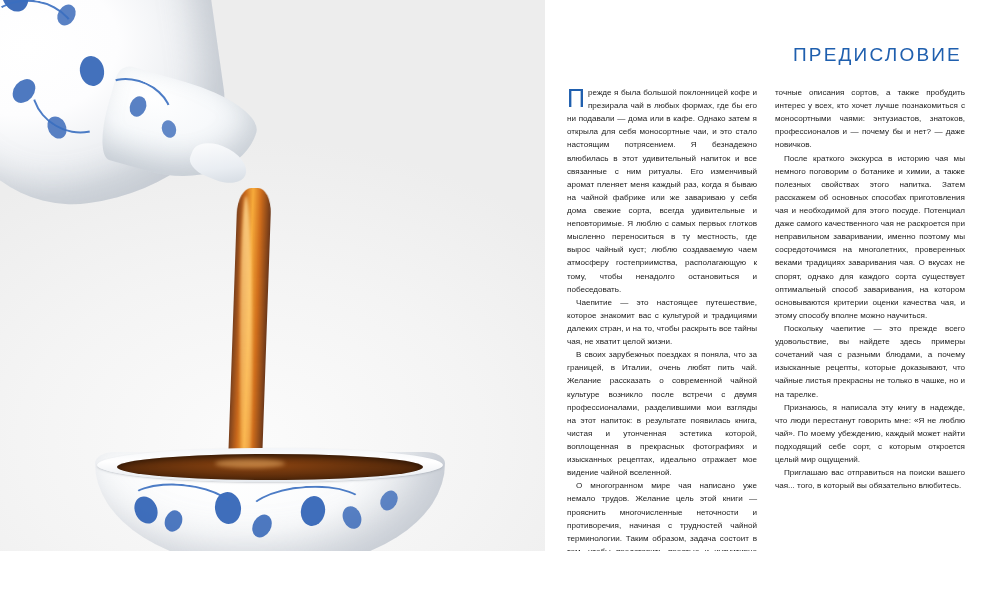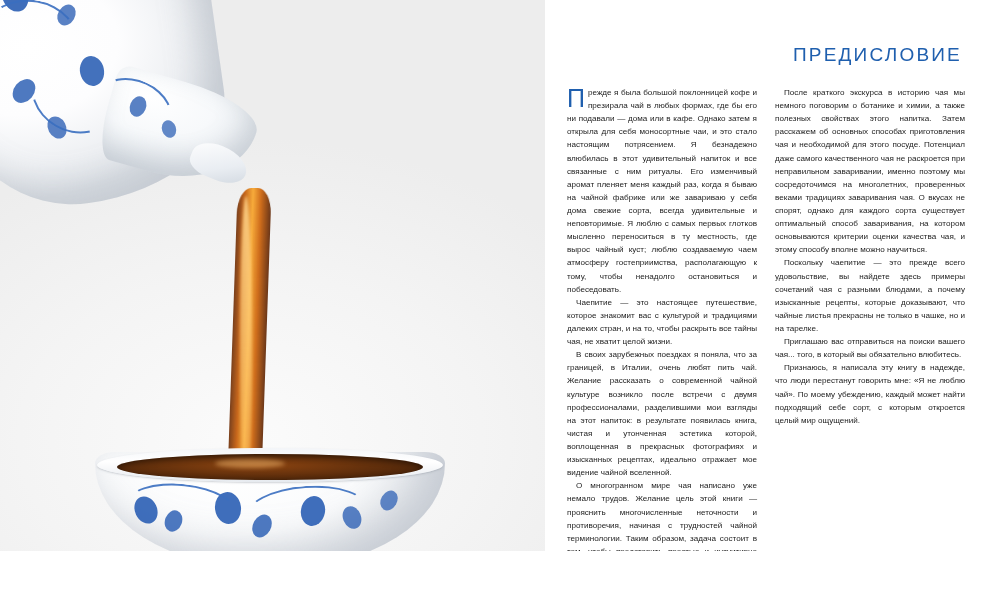--- a/index.html
+++ b/index.html
@@ -318,23 +318,24 @@
     <div class="chapter-title">ПРЕДИСЛОВИЕ</div>
 
     <div class="columns">
       <div class="col">
         <p class="first"><span class="dropcap">П</span><span>режде я была большой поклонницей кофе и презирала чай в любых формах, где бы его ни подавали — дома или в кафе. Однако затем я открыла для себя моносортные чаи, и это стало настоящим потрясением. Я безнадежно влюбилась в этот удивительный напиток и все связанные с ним ритуалы. Его изменчивый аромат пленяет меня каждый раз, когда я бываю на чайной фабрике или же завариваю у себя дома свежие сорта, всегда удивительные и неповторимые. Я люблю с самых первых глотков мысленно переноситься в ту местность, где вырос чайный куст; люблю создаваемую чаем атмосферу гостеприимства, располагающую к тому, чтобы ненадолго остановиться и побеседовать.</span></p>
         <p>Чаепитие — это настоящее путешествие, которое знакомит вас с культурой и традициями далеких стран, и на то, чтобы раскрыть все тайны чая, не хватит целой жизни.</p>
         <p>В своих зарубежных поездках я поняла, что за границей, в Италии, очень любят пить чай. Желание рассказать о современной чайной культуре возникло после встречи с двумя профессионалами, разделившими мои взгляды на этот напиток: в результате появилась книга, чистая и утонченная эстетика которой, воплощенная в прекрасных фотографиях и изысканных рецептах, идеально отражает мое видение чайной вселенной.</p>
         <p>О многогранном мире чая написано уже немало трудов. Желание цель этой книги — прояснить многочисленные неточности и противоречия, начиная с трудностей чайной терминологии. Таким образом, задача состоит в том, чтобы представить простые и интуитивно понятные, но в то же время достаточно</p>
       </div>
       <div class="col">
+        <p class="first">точные описания сортов, а также пробудить интерес у всех, кто хочет лучше познакомиться с моносортными чаями: энтузиастов, знатоков, профессионалов и — почему бы и нет? — даже новичков.</p>
         <p>После краткого экскурса в историю чая мы немного поговорим о ботанике и химии, а также полезных свойствах этого напитка. Затем расскажем об основных способах приготовления чая и необходимой для этого посуде. Потенциал даже самого качественного чая не раскроется при неправильном заваривании, именно поэтому мы сосредоточимся на многолетних, проверенных веками традициях заваривания чая. О вкусах не спорят, однако для каждого сорта существует оптимальный способ заваривания, на котором основываются критерии оценки качества чая, и этому способу вполне можно научиться.</p>
         <p>Поскольку чаепитие — это прежде всего удовольствие, вы найдете здесь примеры сочетаний чая с разными блюдами, а почему изысканные рецепты, которые доказывают, что чайные листья прекрасны не только в чашке, но и на тарелке.</p>
+        <p>Признаюсь, я написала эту книгу в надежде, что люди перестанут говорить мне: «Я не люблю чай». По моему убеждению, каждый может найти подходящий себе сорт, с которым откроется целый мир ощущений.</p>
         <p>Приглашаю вас отправиться на поиски вашего чая... того, в который вы обязательно влюбитесь.</p>
-        <p>Признаюсь, я написала эту книгу в надежде, что люди перестанут говорить мне: «Я не люблю чай». По моему убеждению, каждый может найти подходящий себе сорт, с которым откроется целый мир ощущений.</p>
       </div>
     </div>
 
     <div class="page-number">19</div>
   </div>
 
 </div>
 
 </body></html>

